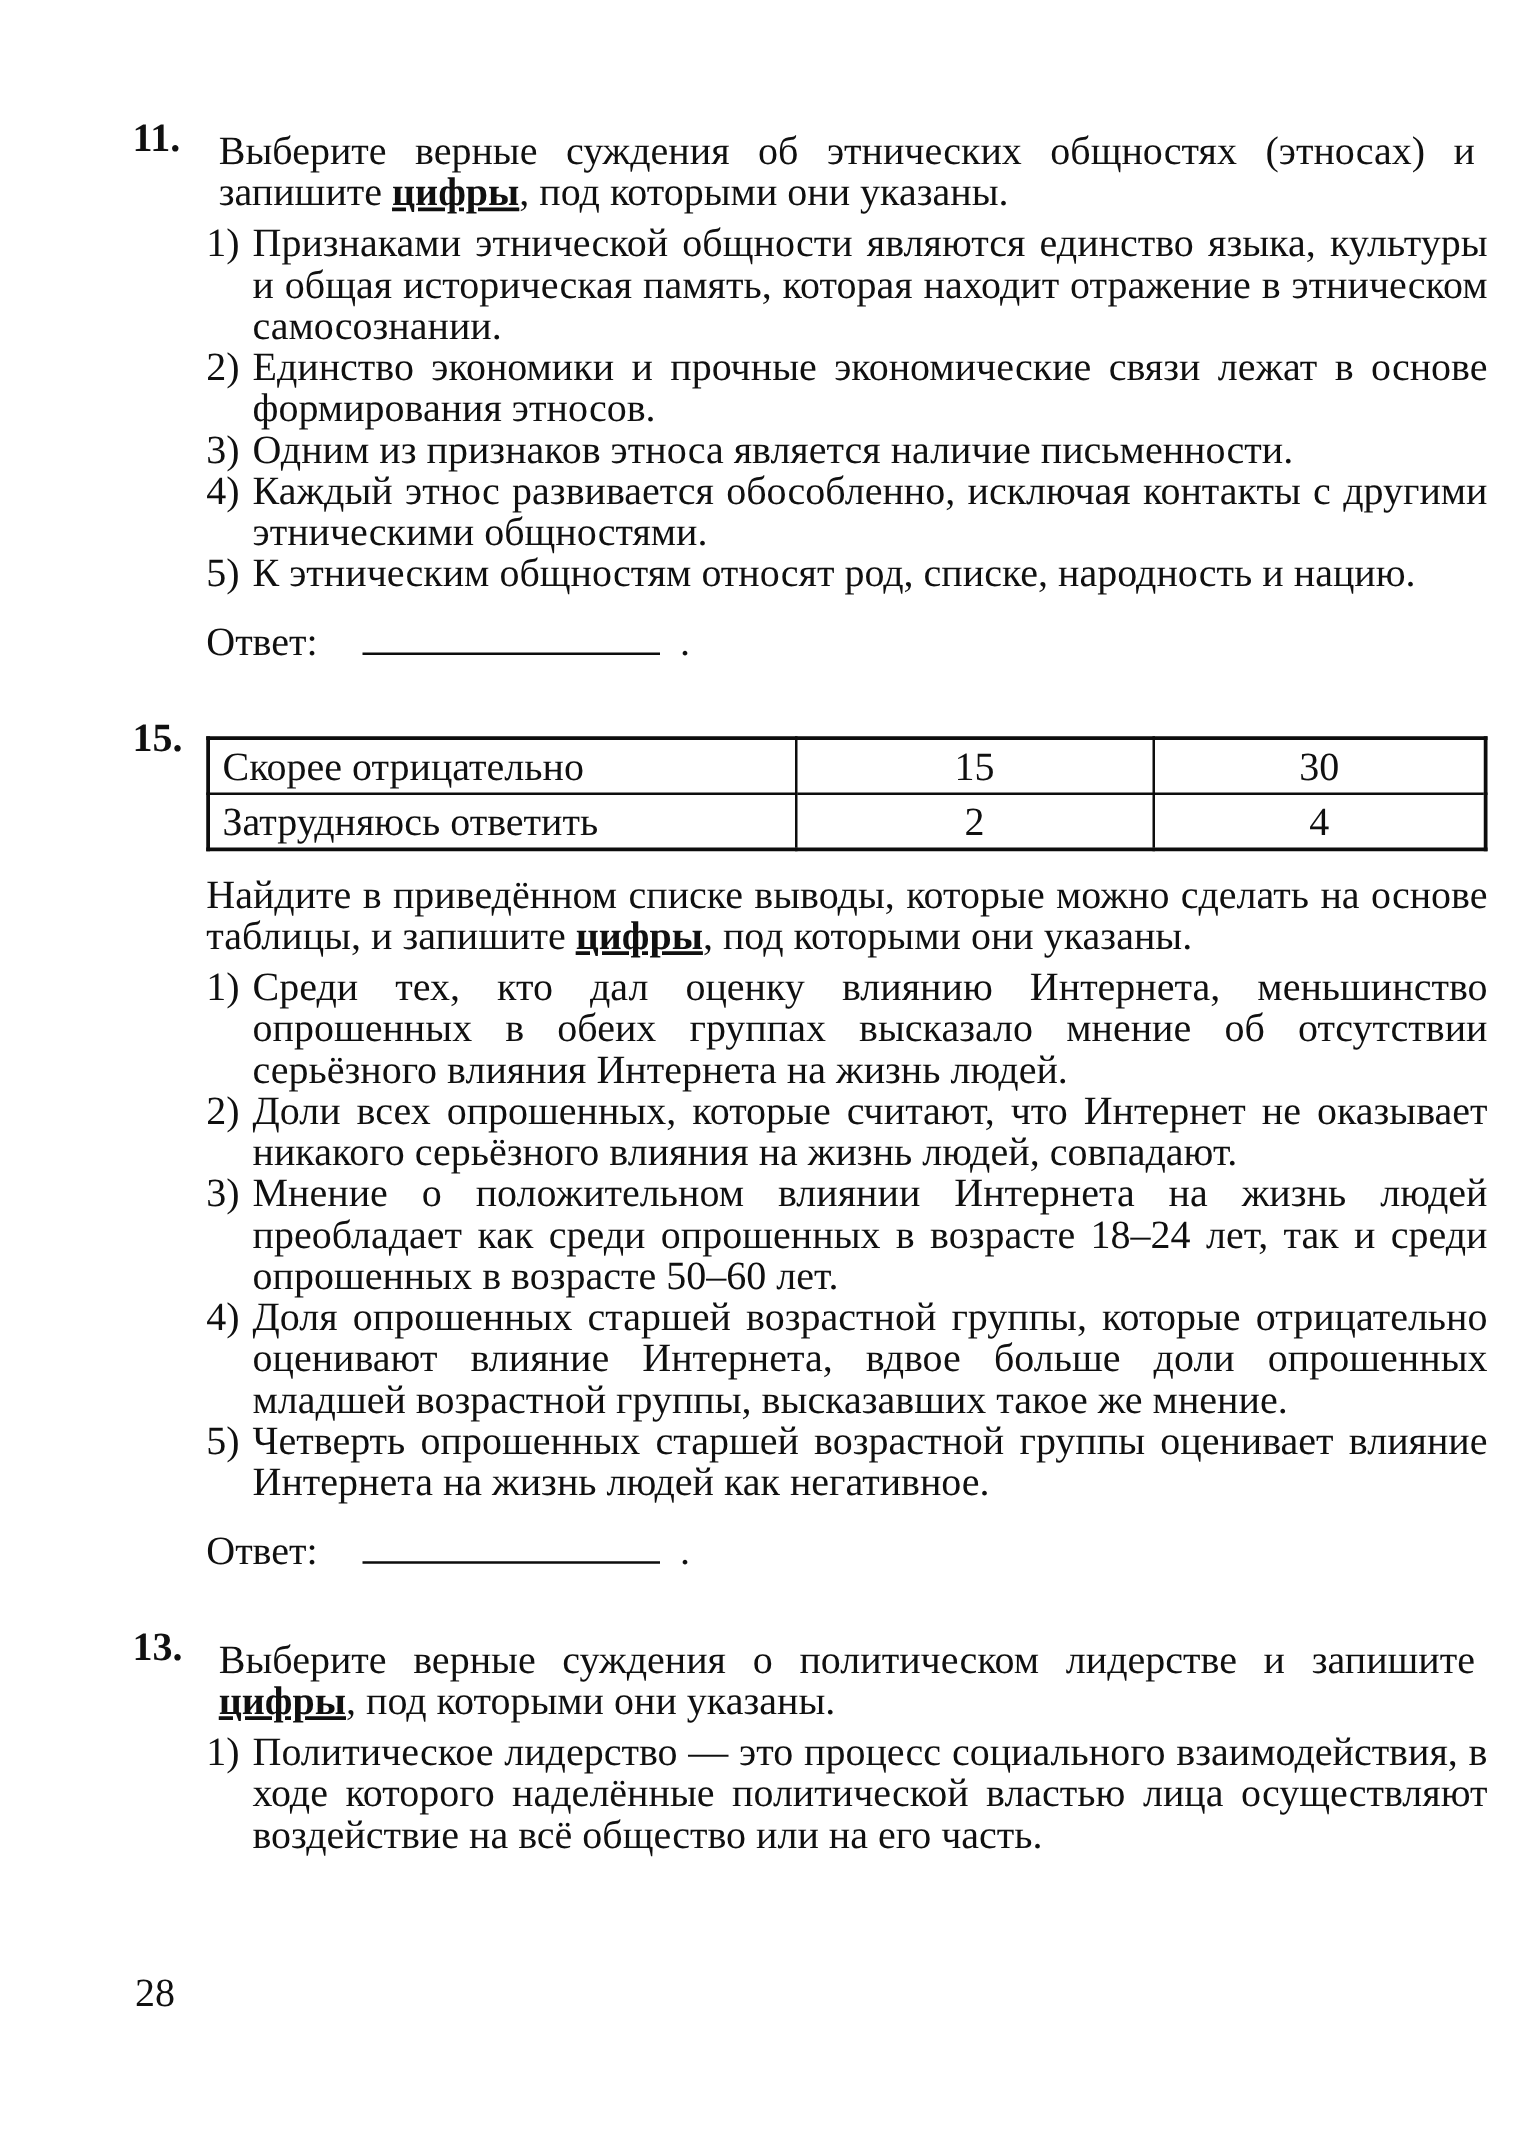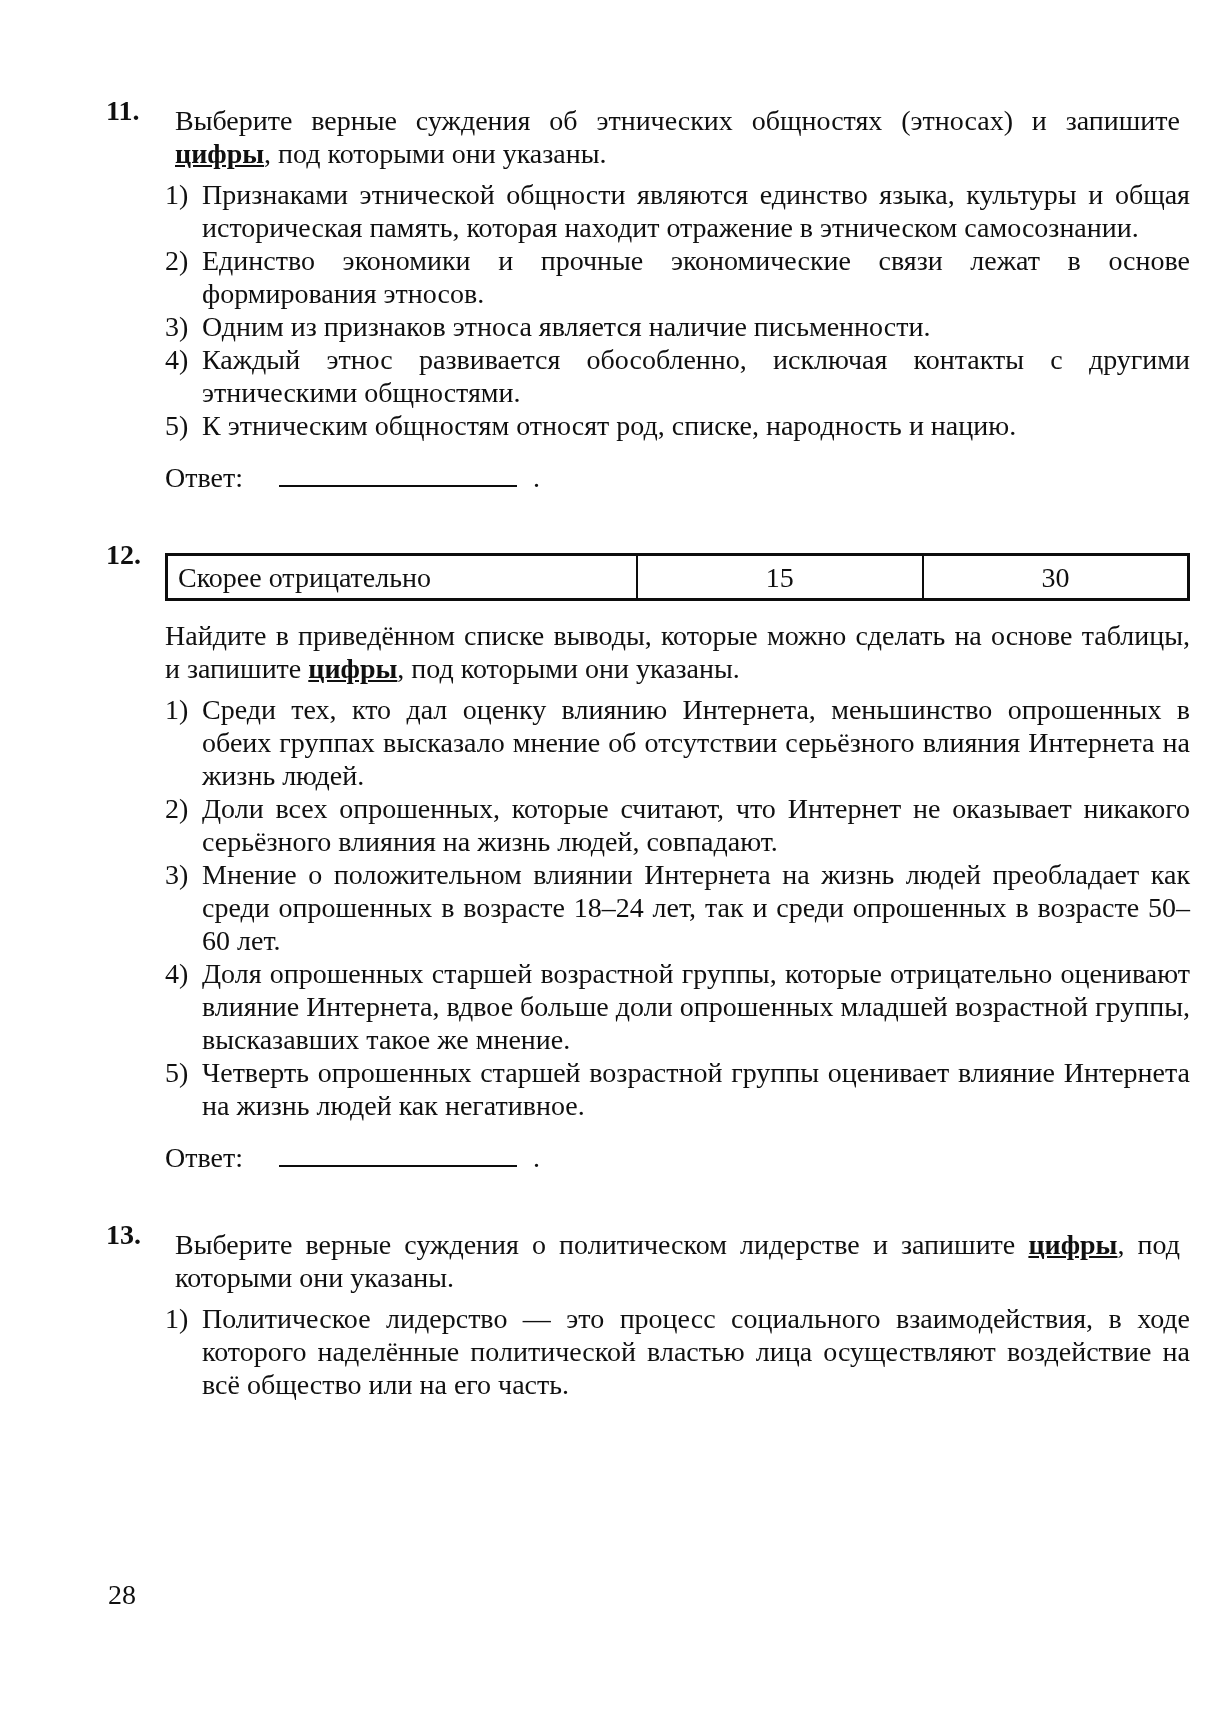--- a/index.html
+++ b/index.html
@@ -2,21 +2,21 @@
 <html lang="ru"><head>
 <meta charset="utf-8">
 <style>
   html, body { margin:0; padding:0; background:#ffffff; }
   .page {
     position:relative;
     width:1216px; height:1712px;
     background:#ffffff;
     color:#101010;
     font-family:"Liberation Serif", "DejaVu Serif", serif;
-    font-size:28px;
+    font-size:32px;
     line-height:33px;
     overflow:hidden;
     box-sizing:border-box;
   }
   .question { display:flex; padding:0 26px 0 106px; box-sizing:border-box; }
   #q11 { margin-top:94px; }
   #q12 { margin-top:44px; }
   #q13 { margin-top:44px; }
   .qnum { flex:none; width:59px; font-weight:bold; }
   .qbody { flex:1; min-width:0; }
@@ -85,34 +85,39 @@
         <div class="item">
             <span class="inum">5)</span>
             <span class="itext">К этническим общностям относят род, списке, народность и нацию.</span>
           </div>
       </div>
       <p class="answer"><span class="alabel">Ответ:</span><span class="aline"></span><span>.</span></p>
     </div>
   </section>
 
   <section class="question" id="q12">
-    <div class="qnum">12.</div>
+    <div class="qnum">15.</div>
     <div class="qbody">
 
       <table class="tbl">
         <colgroup>
           <col class="col-label">
             <col class="col-a">
             <col class="col-b">
         </colgroup>
         <tbody>
         <tr>
           <td class="c1">Скорее отрицательно</td>
           <td>15</td>
           <td>30</td>
+        </tr>
+        <tr>
+          <td class="c1">Затрудняюсь ответить</td>
+          <td>2</td>
+          <td>4</td>
         </tr>
       </tbody>
         </table>
 
       <p class="prompt"><span>Найдите в приведённом списке выводы, которые можно сделать на основе таблицы, и запишите </span><span class="kw">цифры</span><span>, под которыми они указаны.</span></p>
 
       <div class="items">
         <div class="item">
             <span class="inum">1)</span>
             <span class="itext">Среди тех, кто дал оценку влиянию Интернета, меньшинство опрошенных в обеих группах высказало мнение об отсутствии серьёзного влияния Интернета на жизнь людей.</span>

